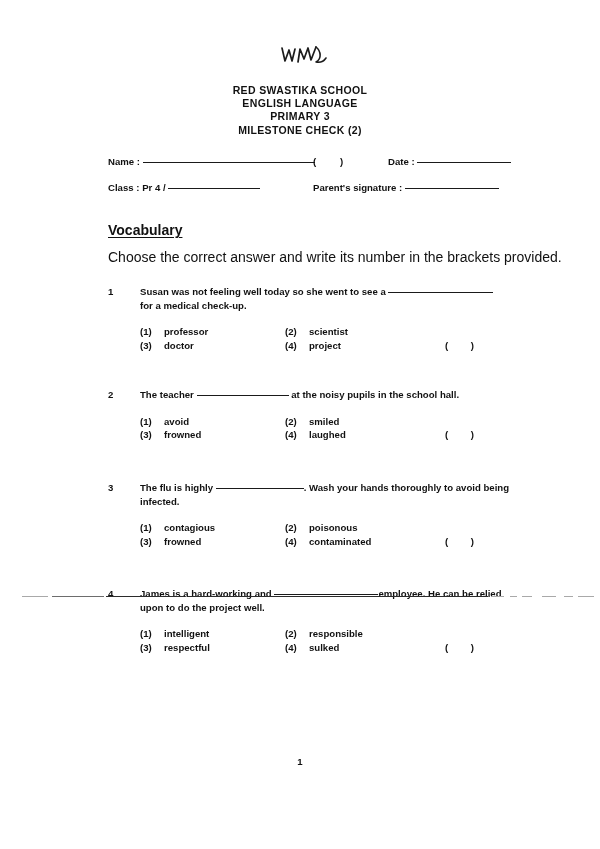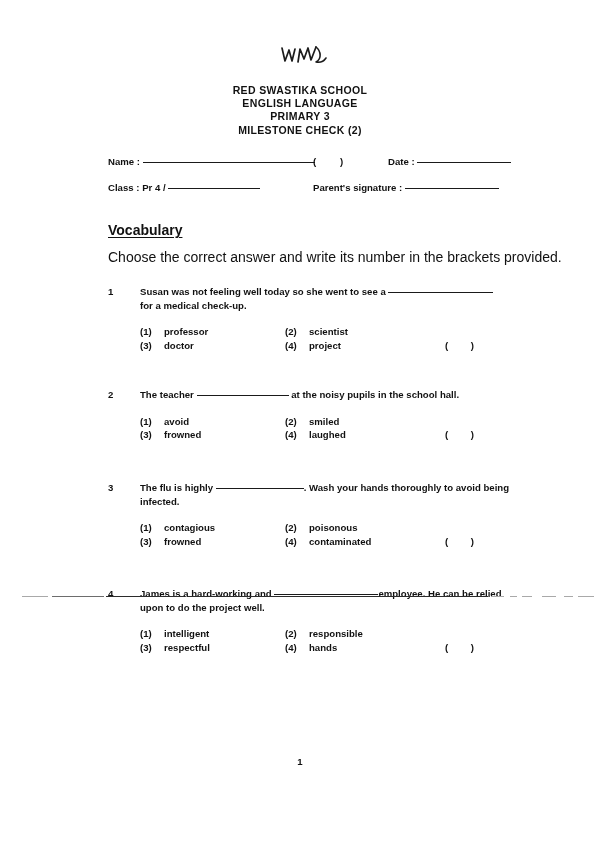--- a/index.html
+++ b/index.html
@@ -308,21 +308,21 @@
         </span>
         <span class="opt col2">
           <span class="opt-key">(2)</span><span>responsible</span>
         </span>
       </div>
       <div class="opt-row">
         <span class="opt col1">
           <span class="opt-key">(3)</span><span>respectful</span>
         </span>
         <span class="opt col2">
-          <span class="opt-key">(4)</span><span>hands</span>
+          <span class="opt-key">(4)</span><span>sulked</span>
         </span>
         <span class="answer-brackets">(   )</span>
       </div>
     </div>
   </div>
 
   <div class="scanline">
     <div class="seg faint" style="left:0px;   width:26px;"></div>
     <div class="seg" style="left:30px;  width:52px;"></div>
     <div class="seg dark" style="left:84px;  width:78px;"></div>

